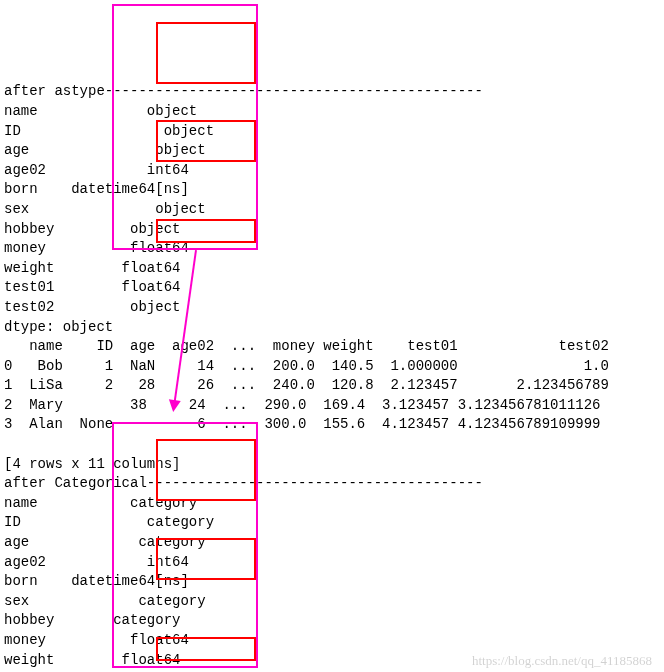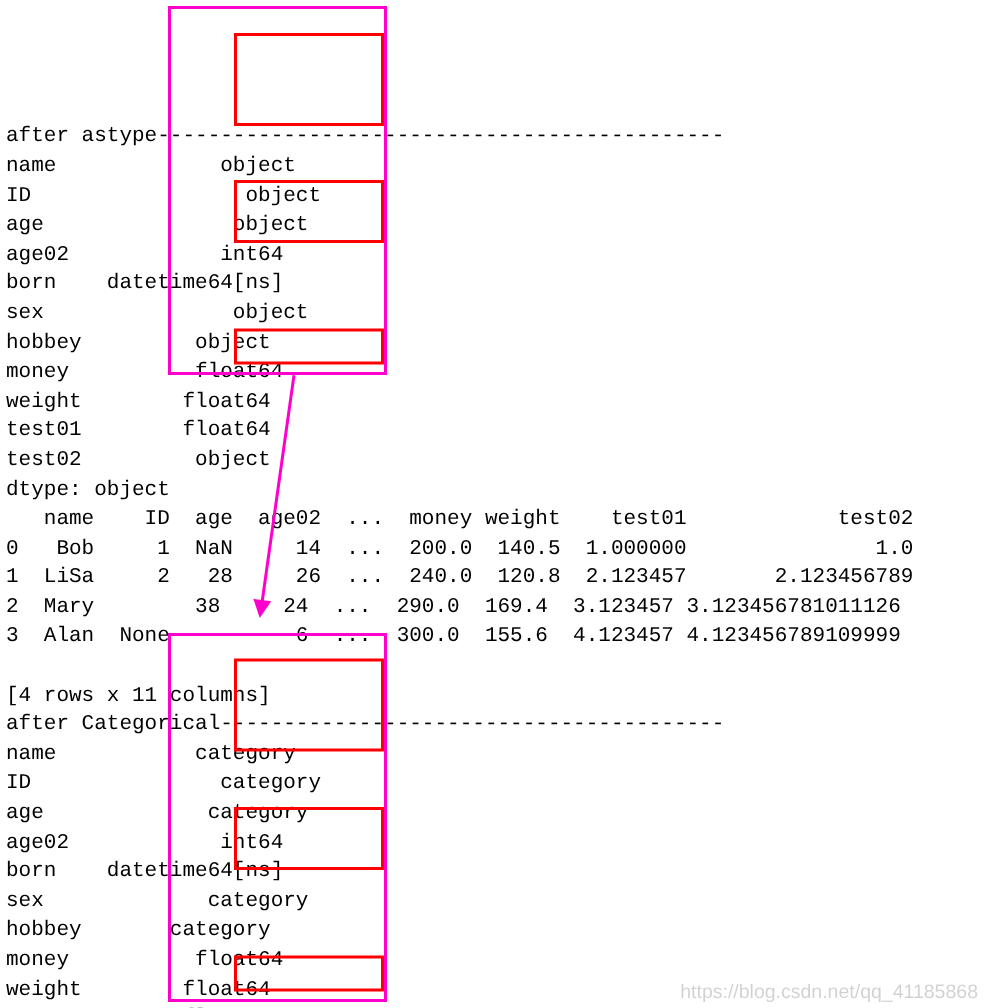--- a/index.html
+++ b/index.html
@@ -14,21 +14,21 @@
     position: relative;
     width: 664px;
     height: 672px;
     overflow: hidden;
   }
   .watermark {
     position: absolute;
     right: 20px;
     bottom: 10px;
     color: rgba(0,0,0,0.18);
-    font-family: Liberation Sans, sans-serif;
+    font-family: Liberation Serif, serif;
     font-size: 13px;
     pointer-events: none;
   }
   
   .box {
     position: absolute;
     box-sizing: border-box;
     pointer-events: none;
   }
   .magenta { border: 2px solid #ff00cc; }

